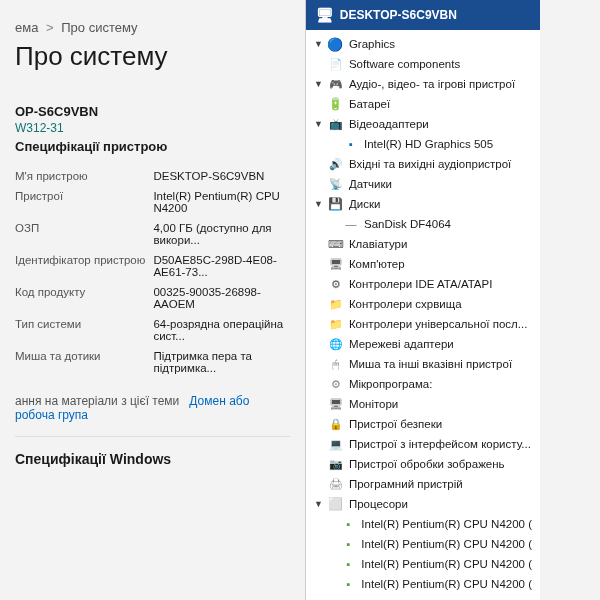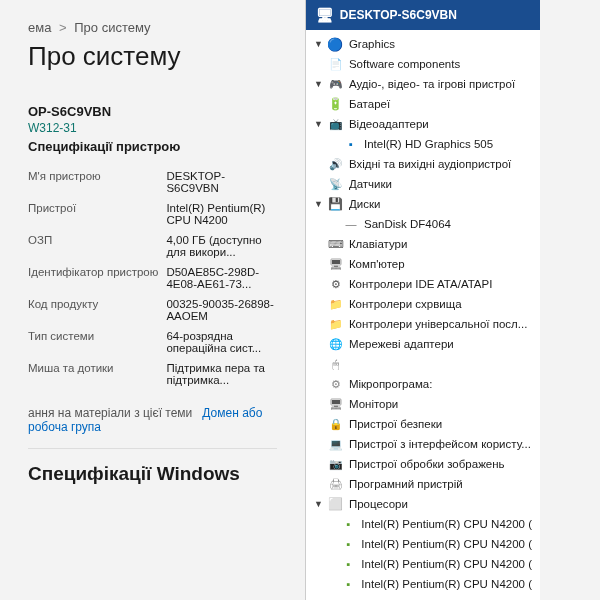--- a/index.html
+++ b/index.html
@@ -10,21 +10,21 @@
       font-family: 'Segoe UI', Arial, sans-serif;
       display: flex;
       background: #f3f3f3;
     }
 
     
     .left-panel {
       width: 305px;
       height: 500px;
       background: #f3f3f3;
-      padding: 20px 28px;
+      padding: 20px 15px;
       overflow: hidden;
       flex-shrink: 0;
     }
 
     .breadcrumb {
       font-size: 13px;
       color: #555;
       margin-bottom: 6px;
     }
     .breadcrumb .sep { margin: 0 4px; color: #888; }
@@ -90,21 +90,21 @@
       font-size: 12px;
     }
 
     .divider {
       height: 1px;
       background: #ddd;
       margin: 14px 0;
     }
 
     .windows-section-title {
-      font-size: 19px;
+      font-size: 14px;
       font-weight: 600;
       color: #1a1a1a;
       margin-bottom: 20px;
     }
 
     .win-table {
       width: 100%;
       border-collapse: collapse;
     }
     .win-table tr td {
@@ -342,20 +342,21 @@
     <span>Контролери універсальної посл...</span>
   </li>
       <li class="tree-item ">
     <span class="expand-arrow" style="color:transparent;">▼</span>
     <span class="icon-box ic-net">🌐</span>
     <span>Мережеві адаптери</span>
   </li>
       <li class="tree-item ">
     <span class="expand-arrow" style="color:transparent;">▼</span>
     <span class="icon-box ic-mouse">🖱</span>
+    <span>Миша та інші вказівні пристрої</span>
   </li>
       <li class="tree-item ">
     <span class="expand-arrow" style="color:transparent;">▼</span>
     <span class="icon-box ic-fw">⚙</span>
     <span>Мікропрограма:</span>
   </li>
       <li class="tree-item ">
     <span class="expand-arrow" style="color:transparent;">▼</span>
     <span class="icon-box ic-monitor">🖥</span>
     <span>Монітори</span>

